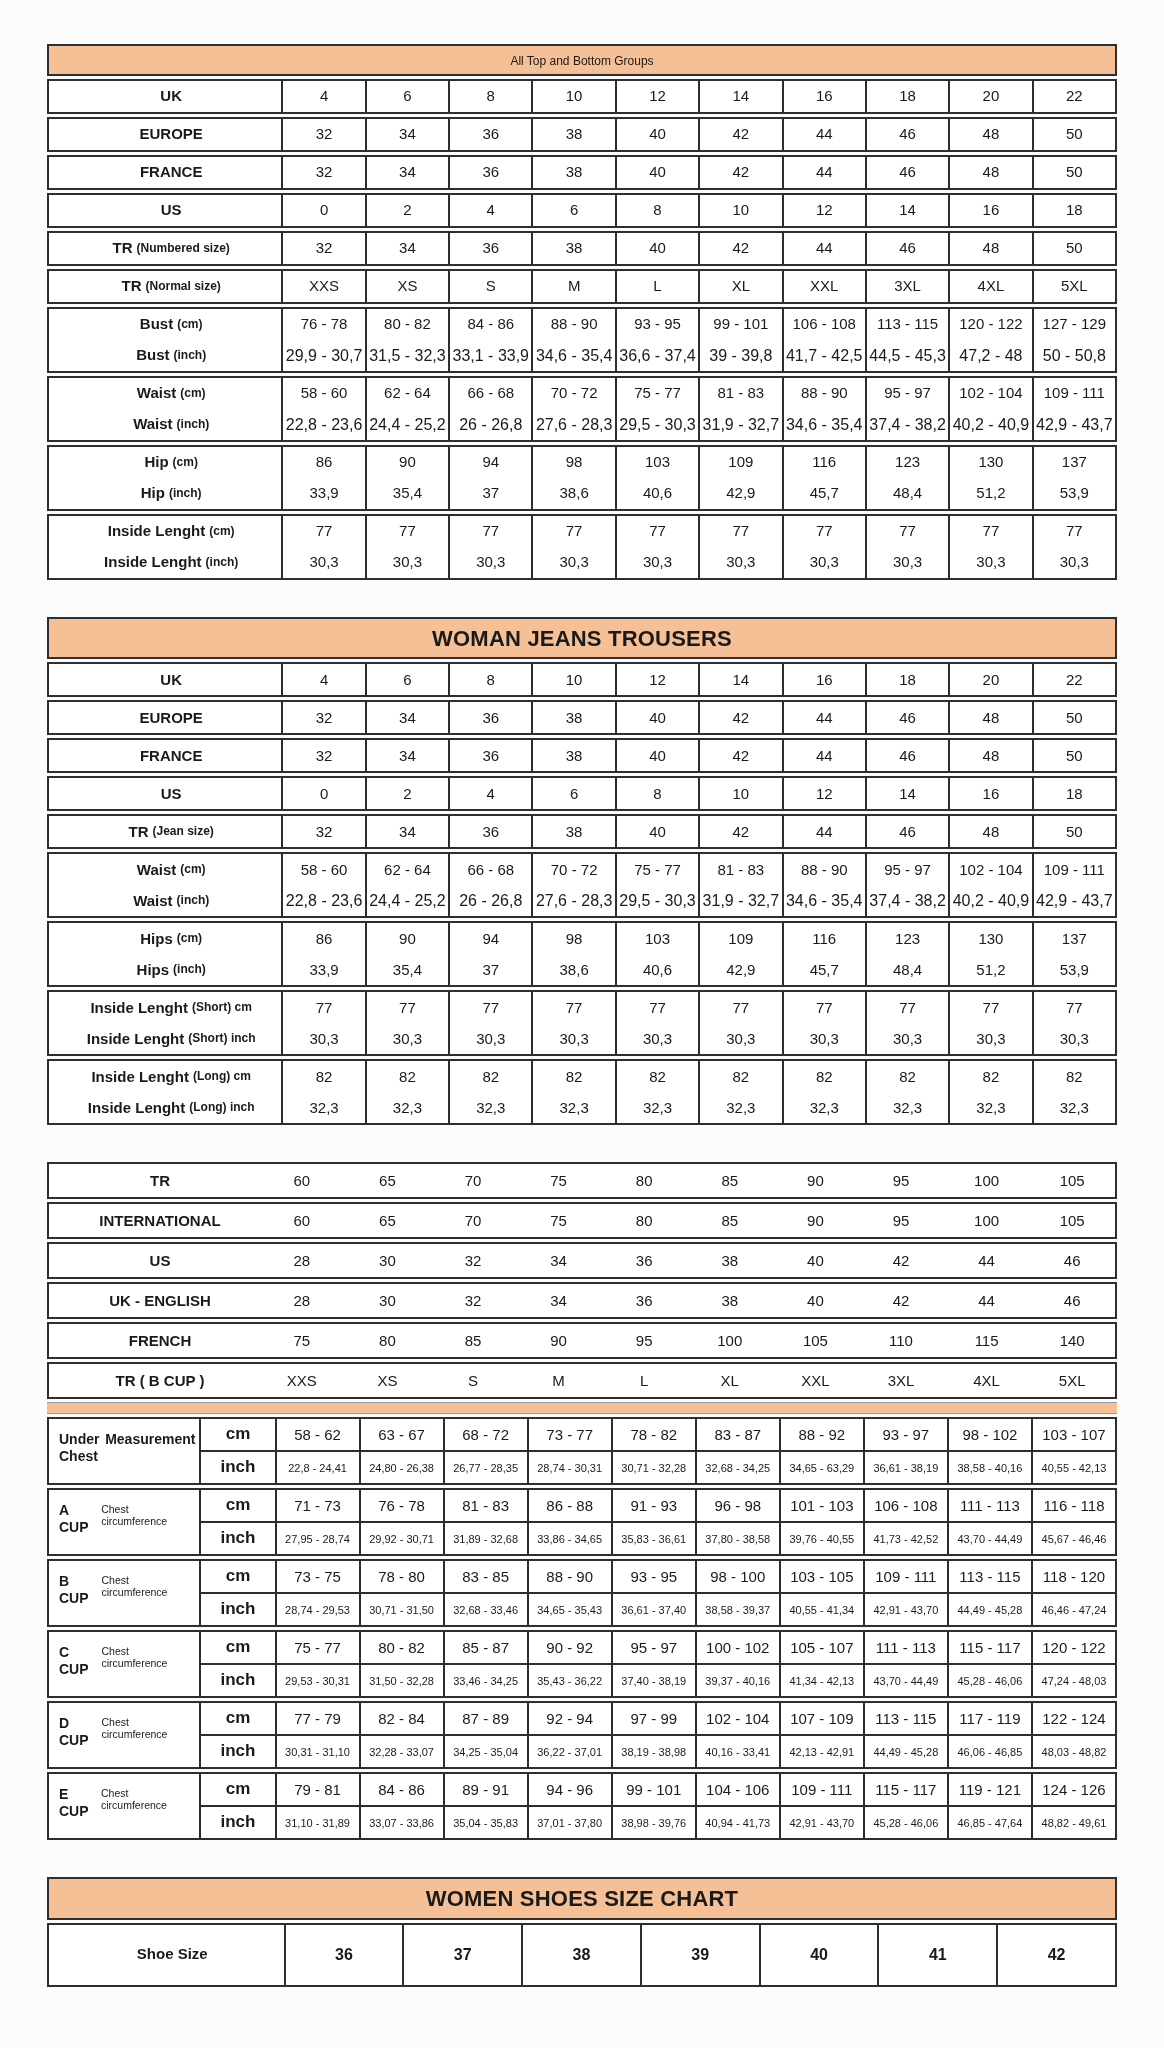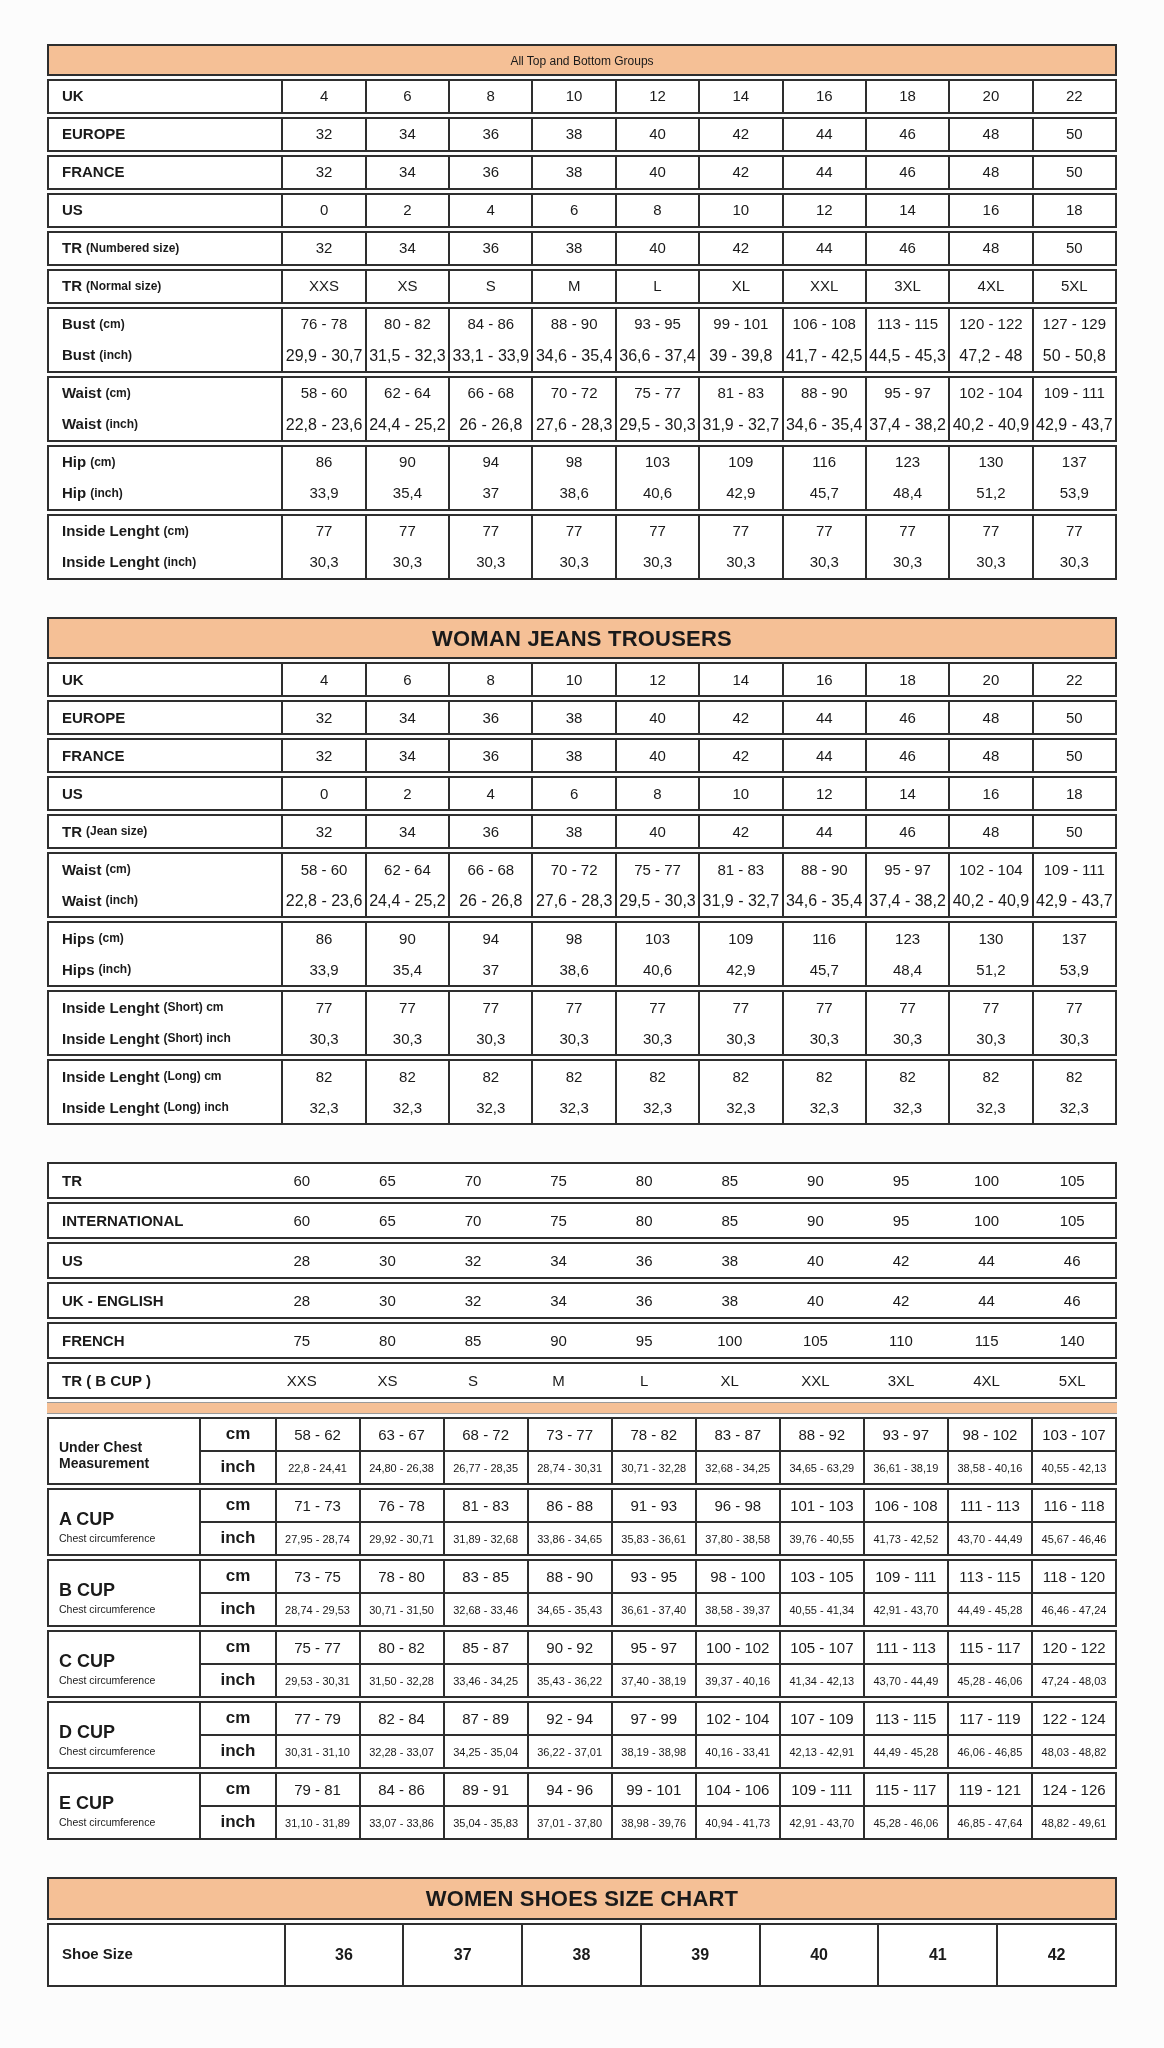--- a/index.html
+++ b/index.html
@@ -28,38 +28,38 @@
   .t-title{font-size:22px;font-weight:800;letter-spacing:.2px;line-height:1.15;}
   .t-sub{font-size:12px;font-weight:400;margin-top:1px;}
   .tbody{display:flex;flex-direction:column;gap:3px;margin-top:3px;}
   .group{border:2px solid var(--bd);background:#fff;}
   
   .cell{
     min-height:31px;
     display:flex;align-items:center;justify-content:center;
     padding:2px 1px;font-size:15px;line-height:1.1;text-align:center;
   }
-  .cell.label{justify-content:flex-start;padding-left:13px;font-weight:700;text-align:left;gap:4px;flex-wrap:wrap;}
+  .cell.label{justify-content:center;padding-left:13px;font-weight:700;text-align:left;gap:4px;flex-wrap:wrap;}
   .cell.label .note{font-size:12px;font-weight:700;}
   
   .srow{display:grid;grid-template-columns:21.8% repeat(10,1fr);}
   .srow .cell + .cell{border-left:2px solid var(--bd);}
   .srow .val.small{font-size:16px;text-align:center;}
   
   .conv{display:grid;grid-template-columns:19.7% repeat(10,1fr);border:2px solid var(--bd);background:#fff;}
   .conv .cell{min-height:33px;}
   .bra-sep{height:12px;background:var(--hdr);border-top:1px solid #9a9a9a;border-bottom:1px solid #9a9a9a;}
   
   .cup{display:flex;border:2px solid var(--bd);background:#fff;}
   .cup-label{
     flex:0 0 14.3%;border-right:2px solid var(--bd);
-    display:flex;flex-direction:column;justify-content:center;
+    display:flex;flex-direction:row;justify-content:center;
     padding:12px 4px 4px 10px;
   }
-  .cup-name{font-weight:700;font-size:18px;line-height:1.2;}
+  .cup-name{font-weight:700;font-size:14px;line-height:1.2;}
   .cup-name.two{font-size:14px;}
   .cup-sub{font-size:10.5px;margin-top:1px;}
   .cup-rows{flex:1 1 auto;display:flex;flex-direction:column;}
   .cup-row{display:grid;grid-template-columns:8% repeat(10,1fr);}
   .cup-row + .cup-row{border-top:2px solid var(--bd);}
   .cup-row .cell{min-height:31px;padding:2px 1px;}
   .cup-row .cell + .cell{border-left:2px solid var(--bd);}
   .cup-row .unit{font-weight:700;font-size:17px;}
   .cup-row .val.small{font-size:11px;}
   

